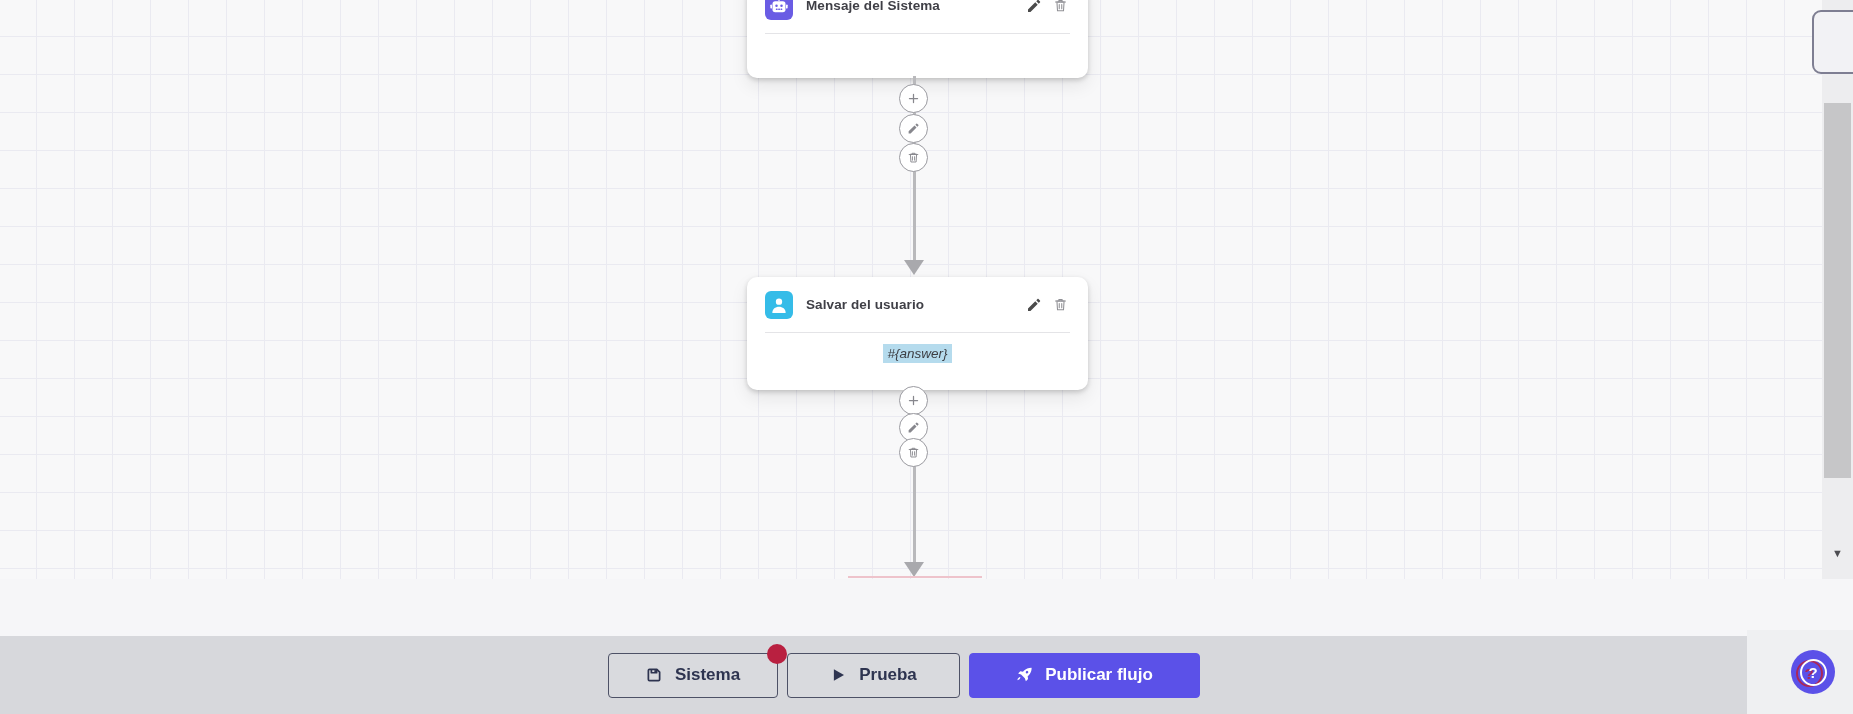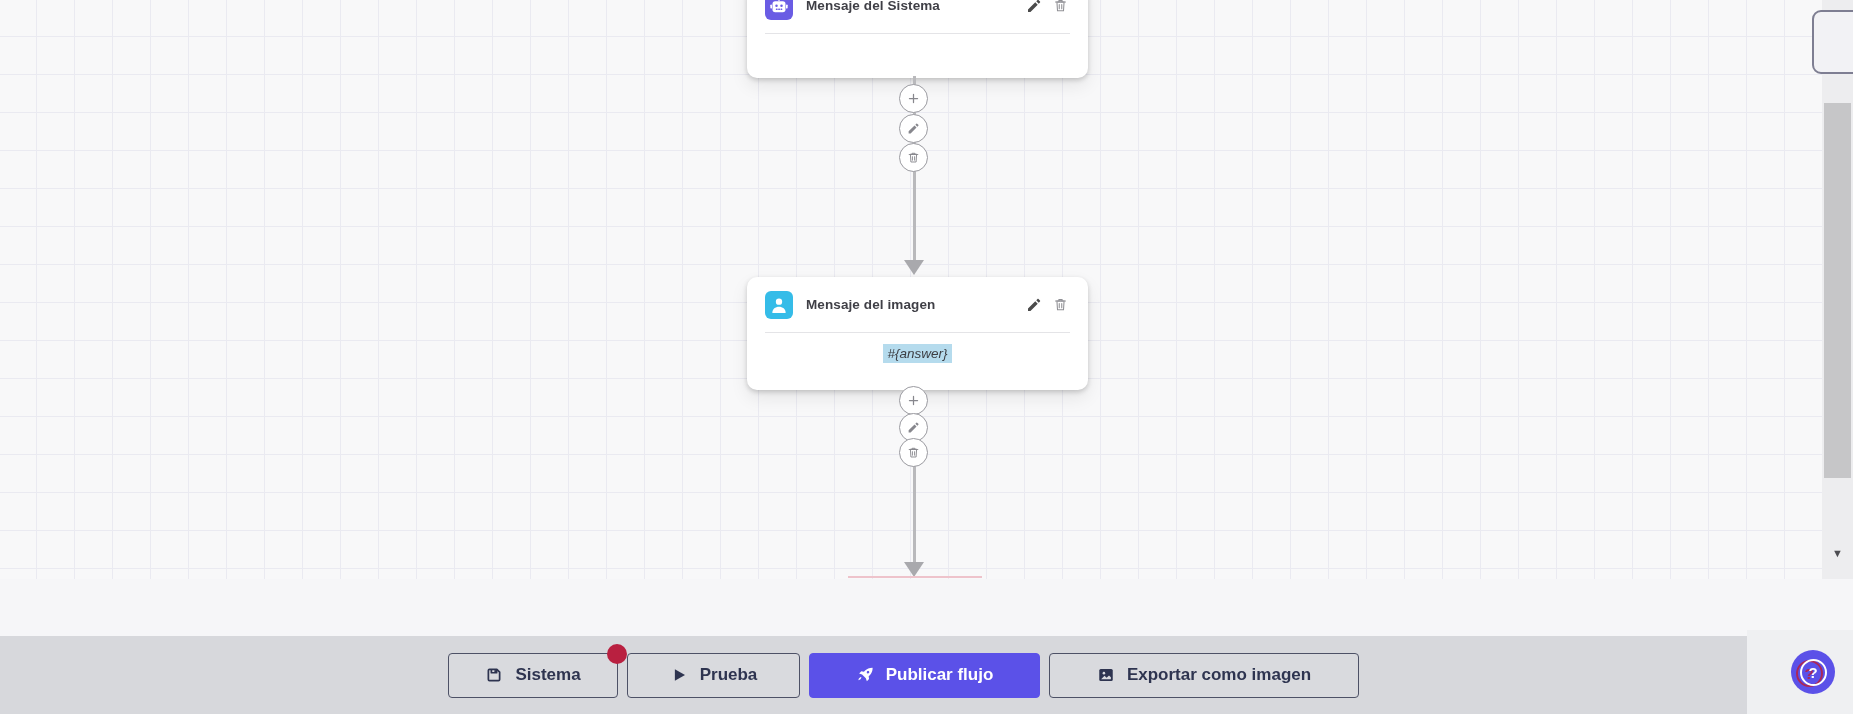--- a/index.html
+++ b/index.html
@@ -145,21 +145,21 @@
     </div>
 
     <div class="node-card" id="node-user">
       <div class="card-header">
         <span class="node-icon">
           <svg viewBox="0 0 24 24" fill="#fff">
               <circle cx="12" cy="8" r="3.8"></circle>
               <path d="M4 21.5c0-4.6 3.6-7.3 8-7.3s8 2.7 8 7.3z"></path>
             </svg>
         </span>
-        <span class="card-title">Mensaje del imagen</span>
+        <span class="card-title">Salvar del usuario</span>
         <span class="card-actions">
           <span class="act-edit">
               <svg viewBox="0 0 24 24" fill="currentColor">
                 <path d="M3 17.3V21h3.7L17.6 10.1l-3.7-3.7zM21 6.7c.4-.4.4-1 0-1.4l-2.3-2.3c-.4-.4-1-.4-1.4 0l-1.9 1.9 3.7 3.7z"></path>
               </svg>
             </span>
           <span class="act-delete">
               <svg viewBox="0 0 24 24" fill="none" stroke="currentColor" stroke-width="1.7" stroke-linecap="round">
                 <path d="M4 6.5h16"></path>
                 <path d="M9.5 6.5V4.2h5v2.3"></path>
@@ -227,28 +227,20 @@
       </button>
 
       <button class="tb-btn primary w5">
         <svg viewBox="0 0 24 24">
             <path fill="currentColor" fill-rule="evenodd" d="M21.8 2.2c-4 .1-7.3 1.4-9.7 3.8l-1.5 1.5-3.5-.5-2.9 2.9 3.9 1.4 5 5 1.4 3.9 2.9-2.9-.5-3.5 1.5-1.5c2.4-2.4 3.7-5.7 3.8-9.7zm-6.9 7.3a1.7 1.7 0 1 1 2.4-2.4 1.7 1.7 0 0 1-2.4 2.4z"></path>
             <path fill="currentColor" d="M7.1 14.8c-2 .3-3.4 1.7-4 4.1 2.4-.6 3.8-2 4.1-4z"></path>
           </svg>
         <span>Publicar flujo</span>
       </button>
 
-      <button class="tb-btn w6">
-        <svg viewBox="0 0 24 24">
-            <rect x="3" y="4" width="18" height="16" rx="2" fill="currentColor"></rect>
-            <circle cx="9.2" cy="9.5" r="1.7" fill="#d9dade"></circle>
-            <path d="M5.5 17.5l4.5-4.5 2.8 2.8 3.2-3.2 2.5 2.5v2.4z" fill="#d9dade"></path>
-          </svg>
-        <span>Exportar como imagen</span>
-      </button>
 
     </div>
   </div>
 
   <div class="help-panel"></div>
   <div class="help-button">
     <span class="help-ring">?</span>
   </div>
 
 </div>

